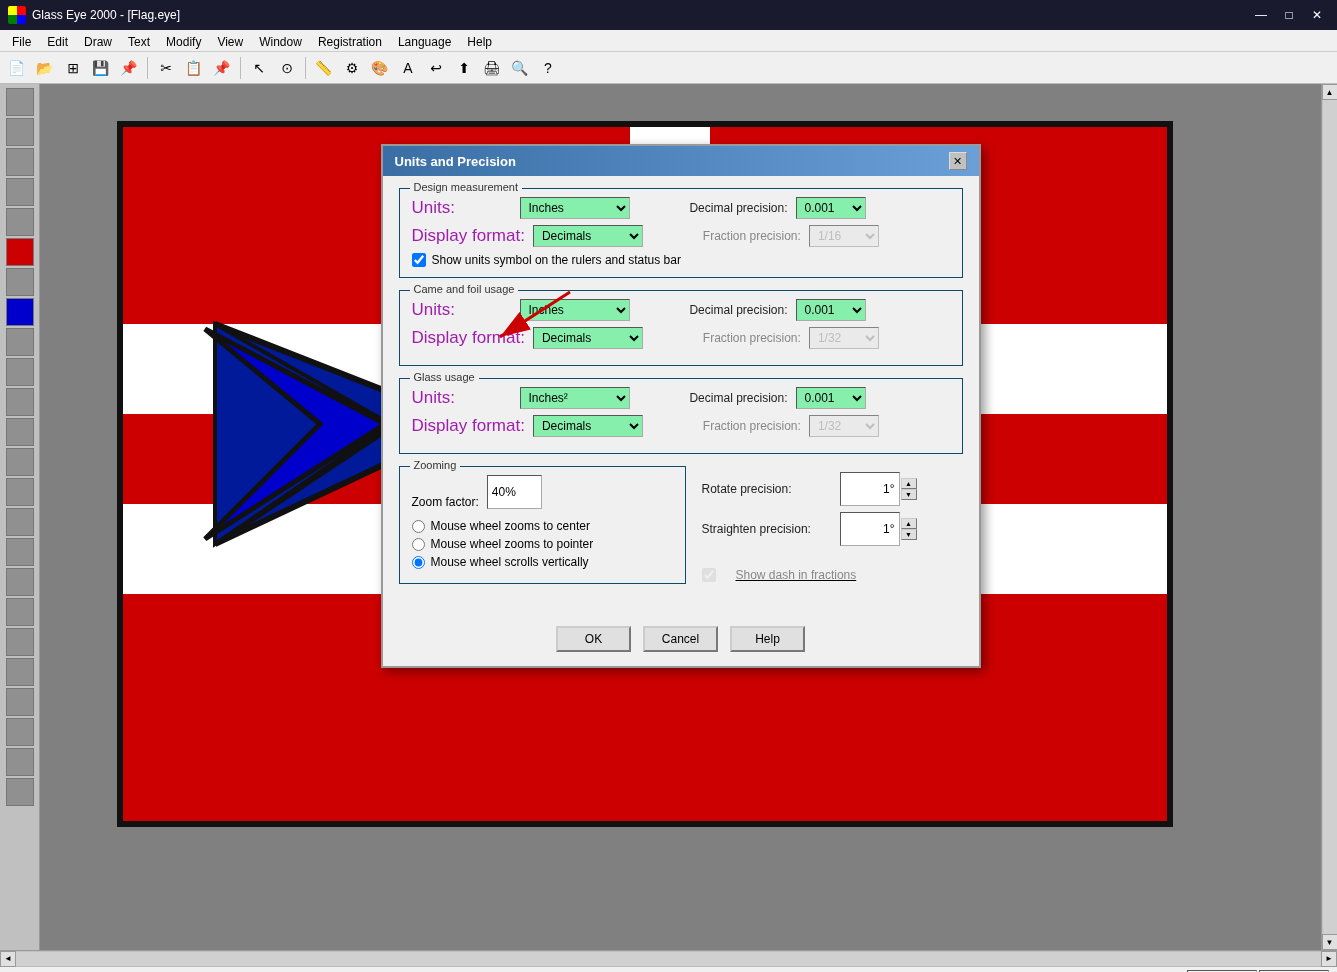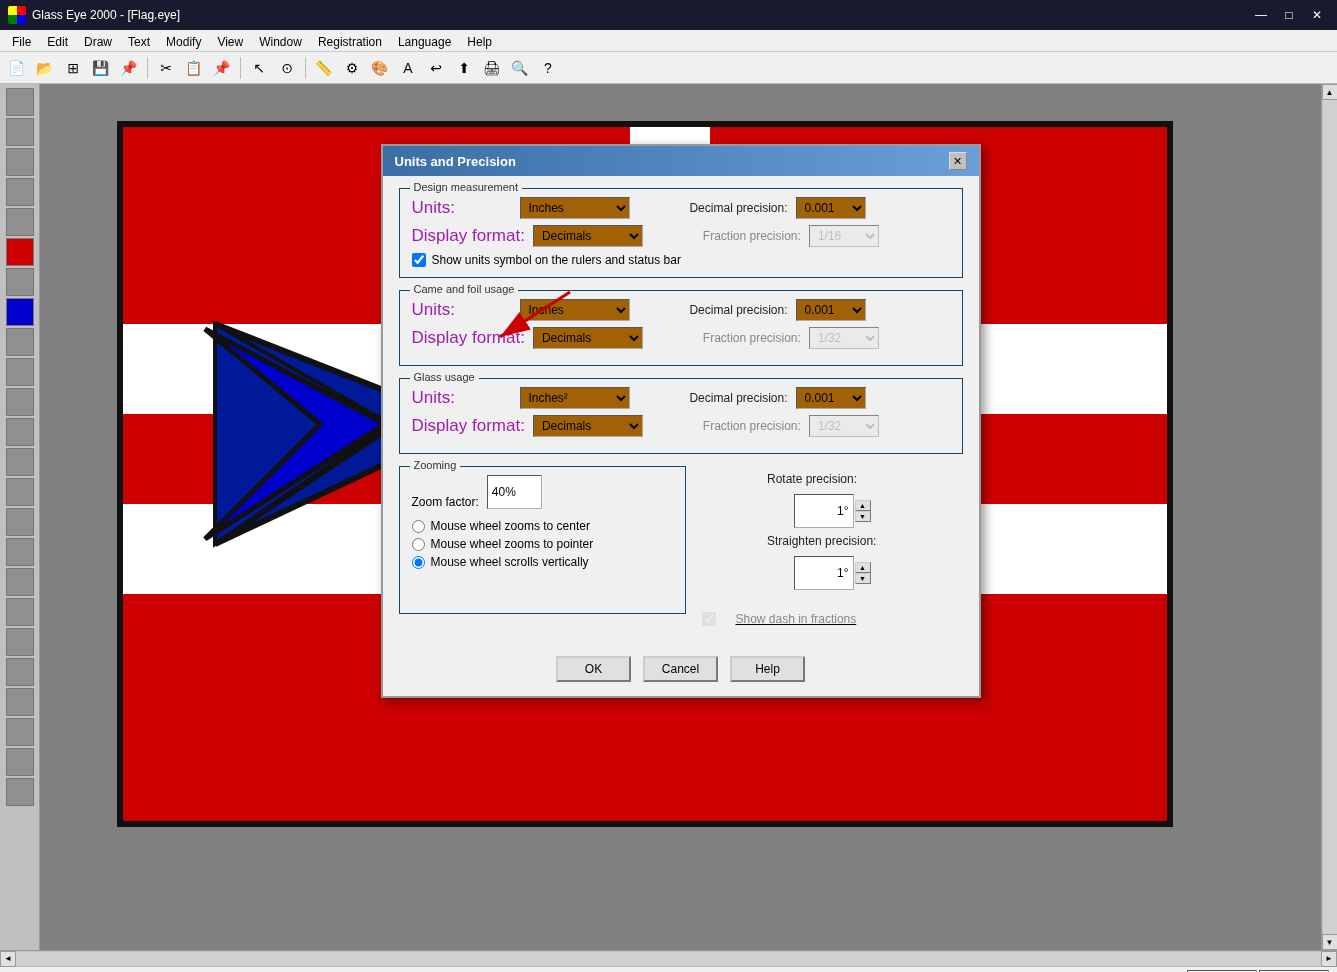--- a/index.html
+++ b/index.html
@@ -281,21 +281,21 @@
       margin-left: 20px;
     }
     .form-label-right.active {
       color: #222;
     }
 
     select {
       height: 22px;
       font-size: 12px;
       border: 1px inset #aaa;
-      background: #a16207;
+      background: #86efac;
       padding: 0 4px;
       cursor: pointer;
       min-width: 110px;
     }
     select:disabled {
       color: #aaa;
       background: #e8e8e8;
     }
     .fraction-select {
       min-width: 70px;
@@ -375,21 +375,20 @@
       justify-content: center;
       line-height: 1;
     }
 
     
     .precision-row {
       display: flex;
       align-items: center;
       gap: 8px;
       margin-bottom: 6px;
-      flex-direction: column;
     }
     .prec-label {
       min-width: 130px;
       font-size: 12px;
       color: #888;
     }
     .prec-label.active {
       color: #222;
     }
 

